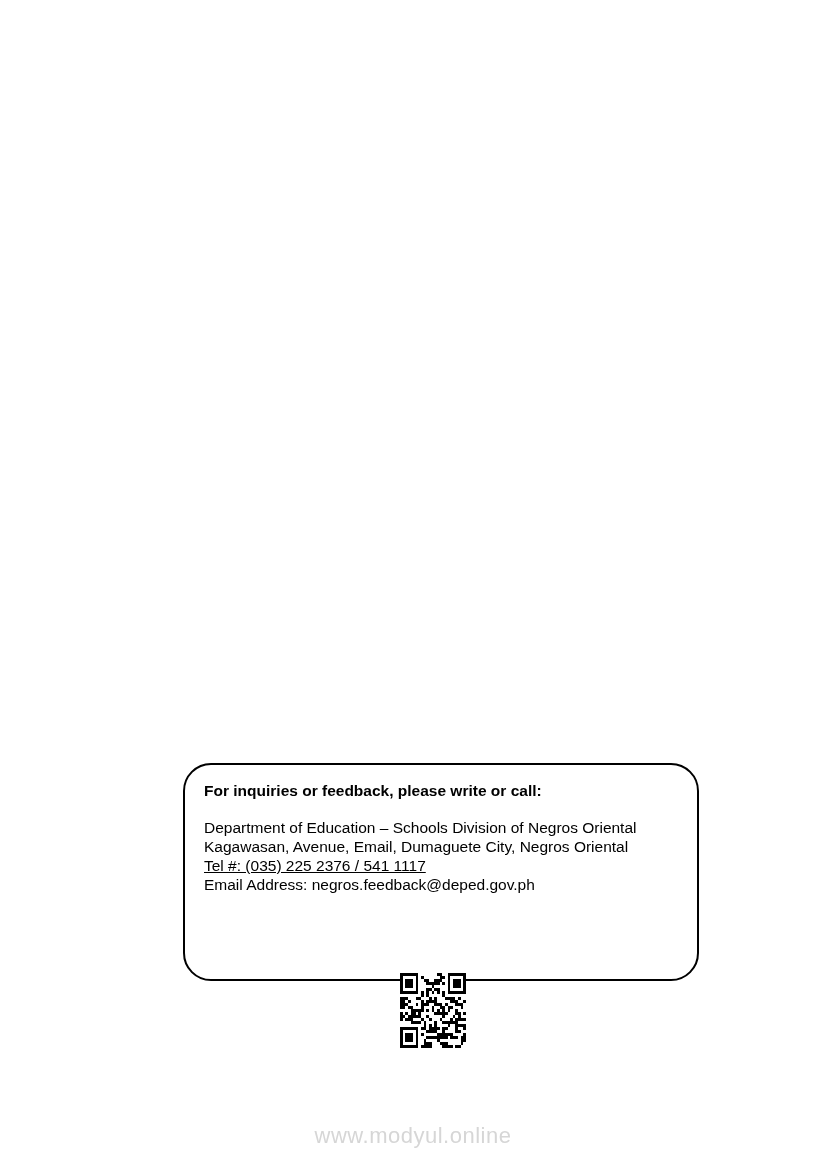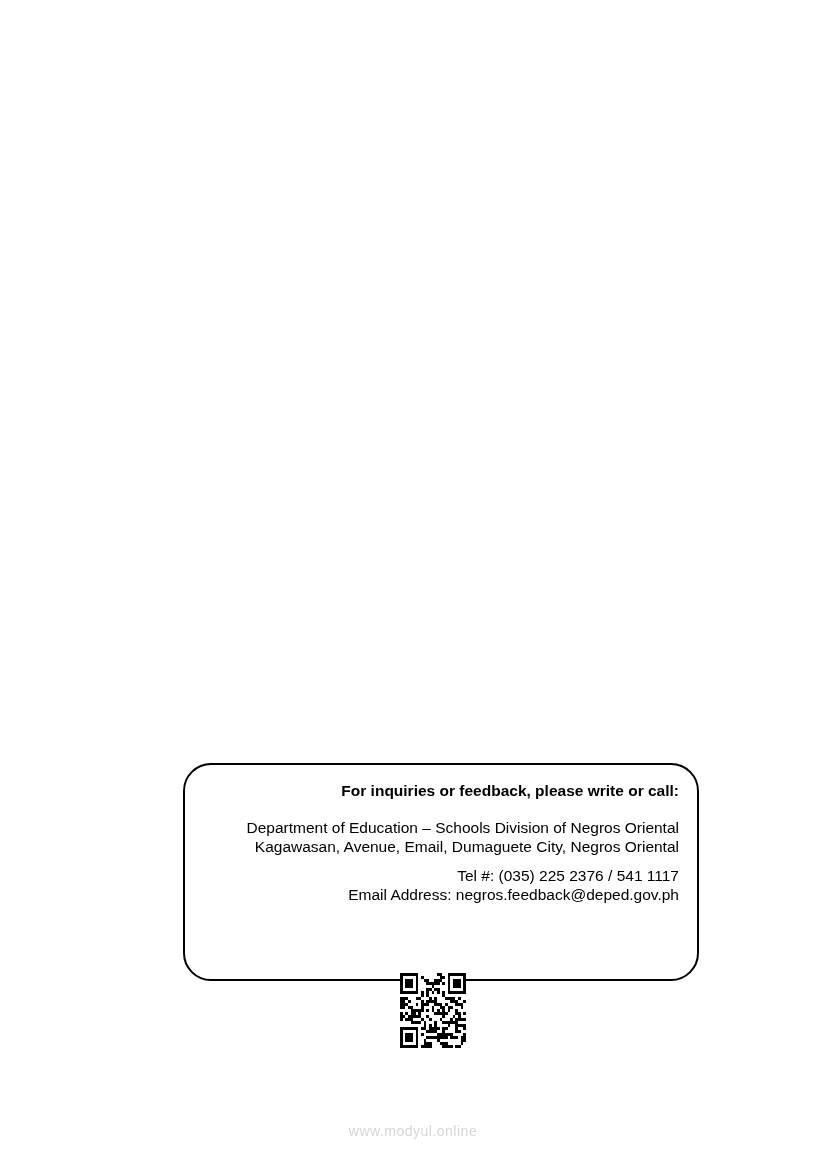--- a/index.html
+++ b/index.html
@@ -24,54 +24,54 @@
     position: absolute;
     left: 183px;
     top: 763px;
     width: 516px;
     height: 218px;
     box-sizing: border-box;
     border: 2px solid #000000;
     border-radius: 28px;
     padding: 16px 18px 0 19px;
     background: #ffffff;
-    text-align: right;
   }
   .contact-box p {
     margin: 0;
     font-size: 15.5px;
     line-height: 19px;
     white-space: nowrap;
   }
   .contact-box .heading {
     font-weight: bold;
     margin-bottom: 18px;
   }
   .contact-box .group-gap {
-    margin-top: 10px;
+    margin-top: 0;
+    text-decoration: underline;
   }
   .qr {
     position: absolute;
     left: 400px;
     top: 973px;
     width: 66px;
     height: 75px;
   }
   .qr svg {
     display: block;
     width: 100%;
     height: 100%;
   }
   .watermark {
     position: absolute;
     left: 0;
     right: 0;
     top: 1123px;
     text-align: center;
-    font-size: 14px;
+    font-size: 22px;
     letter-spacing: 0.5px;
     color: #d6d6d6;
   }
 </style>
 </head>
 <body>
 
 <div class="page">
 
   <div class="contact-box">

